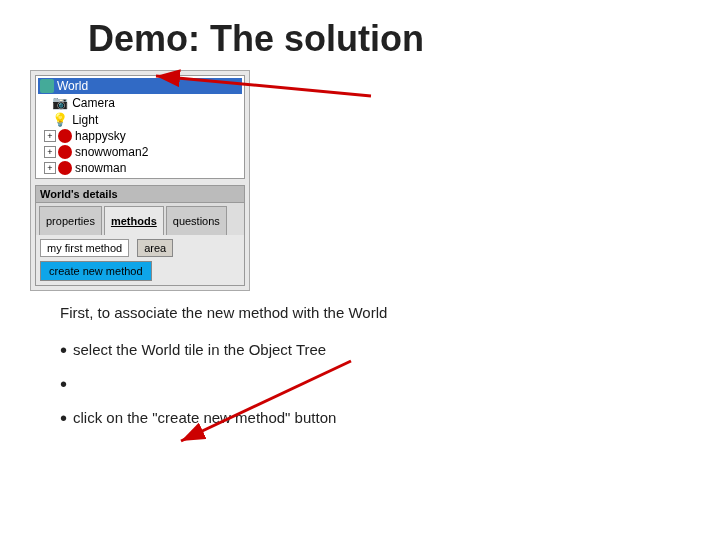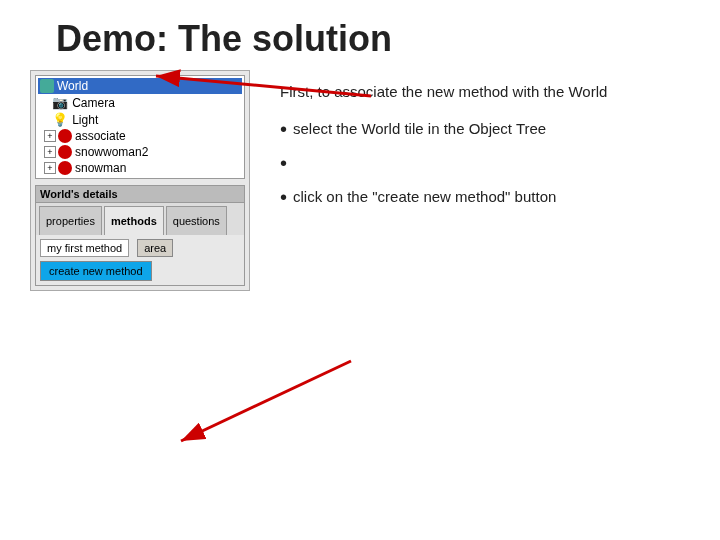--- a/index.html
+++ b/index.html
@@ -11,27 +11,27 @@
       font-family: Arial, sans-serif;
       overflow: hidden;
       position: relative;
     }
 
     
     .page-title {
       font-size: 36px;
       font-weight: bold;
       color: #222;
-      padding: 18px 0 10px 56px;
+      padding: 18px 0 10px 88px;
     }
 
     
     .main-content {
       display: flex;
-      flex-direction: row;
+      flex-direction: column;
       align-items: flex-start;
       padding-left: 30px;
       padding-top: 0;
       position: relative;
     }
 
     
     .alice-panel {
       width: 220px;
       background: #e8e8e8;
@@ -121,20 +121,21 @@
       padding: 8px 6px;
       border: 1px solid #999;
       background: #ccc;
       cursor: pointer;
       border-bottom: none;
     }
 
     .details-tab.active {
       background: #e8e8e8;
       font-weight: bold;
+      text-decoration: underline;
     }
 
     .details-content {
       padding: 4px;
       background: #e8e8e8;
     }
 
     .method-row {
       display: flex;
       align-items: center;
@@ -224,21 +225,21 @@
 
       <div class="tree-item" style="padding-left:14px;">
         <span style="margin-right:4px; font-size:13px;">💡</span>
         <span>Light</span>
       </div>
 
 
       <div class="tree-item" style="padding-left:6px;">
         <span class="expand-btn">+</span>
         <span class="icon-circle" style="background:#c00;"></span>
-        <span>associate</span>
+        <span>happysky</span>
       </div>
 
       <div class="tree-item" style="padding-left:6px;">
         <span class="expand-btn">+</span>
         <span class="icon-circle" style="background:#c00;"></span>
         <span>snowwoman2</span>
       </div>
 
       <div class="tree-item" style="padding-left:6px;">
         <span class="expand-btn">+</span>

